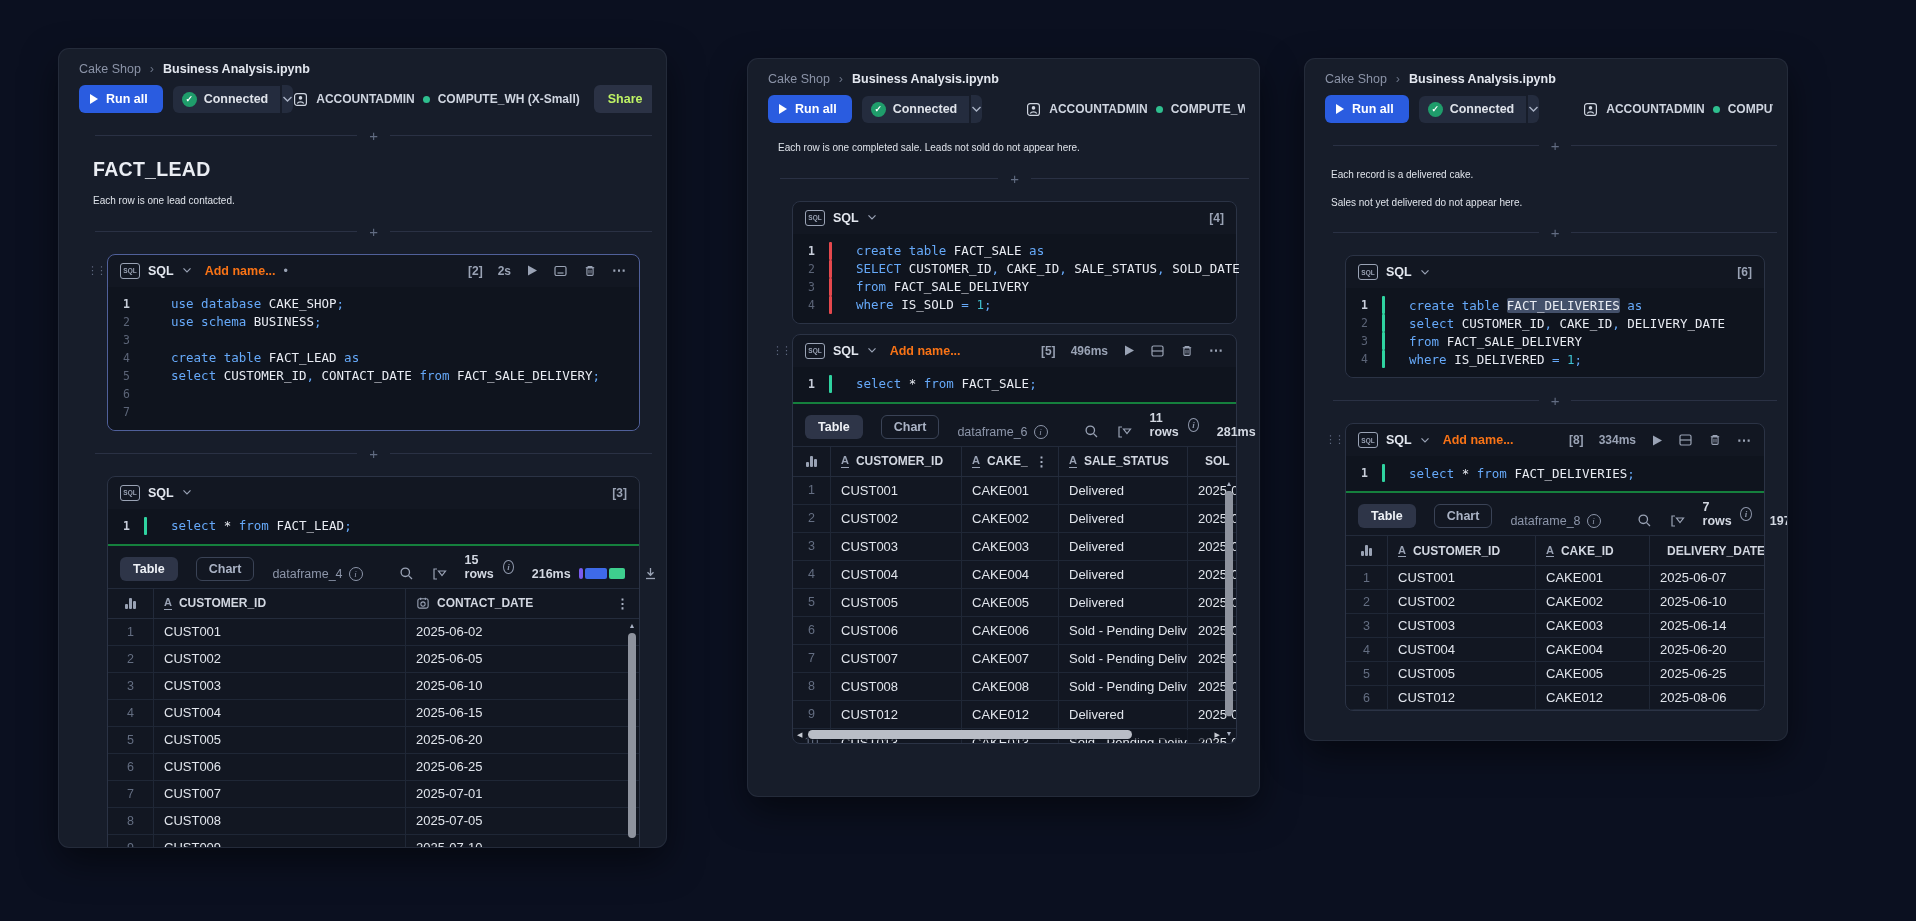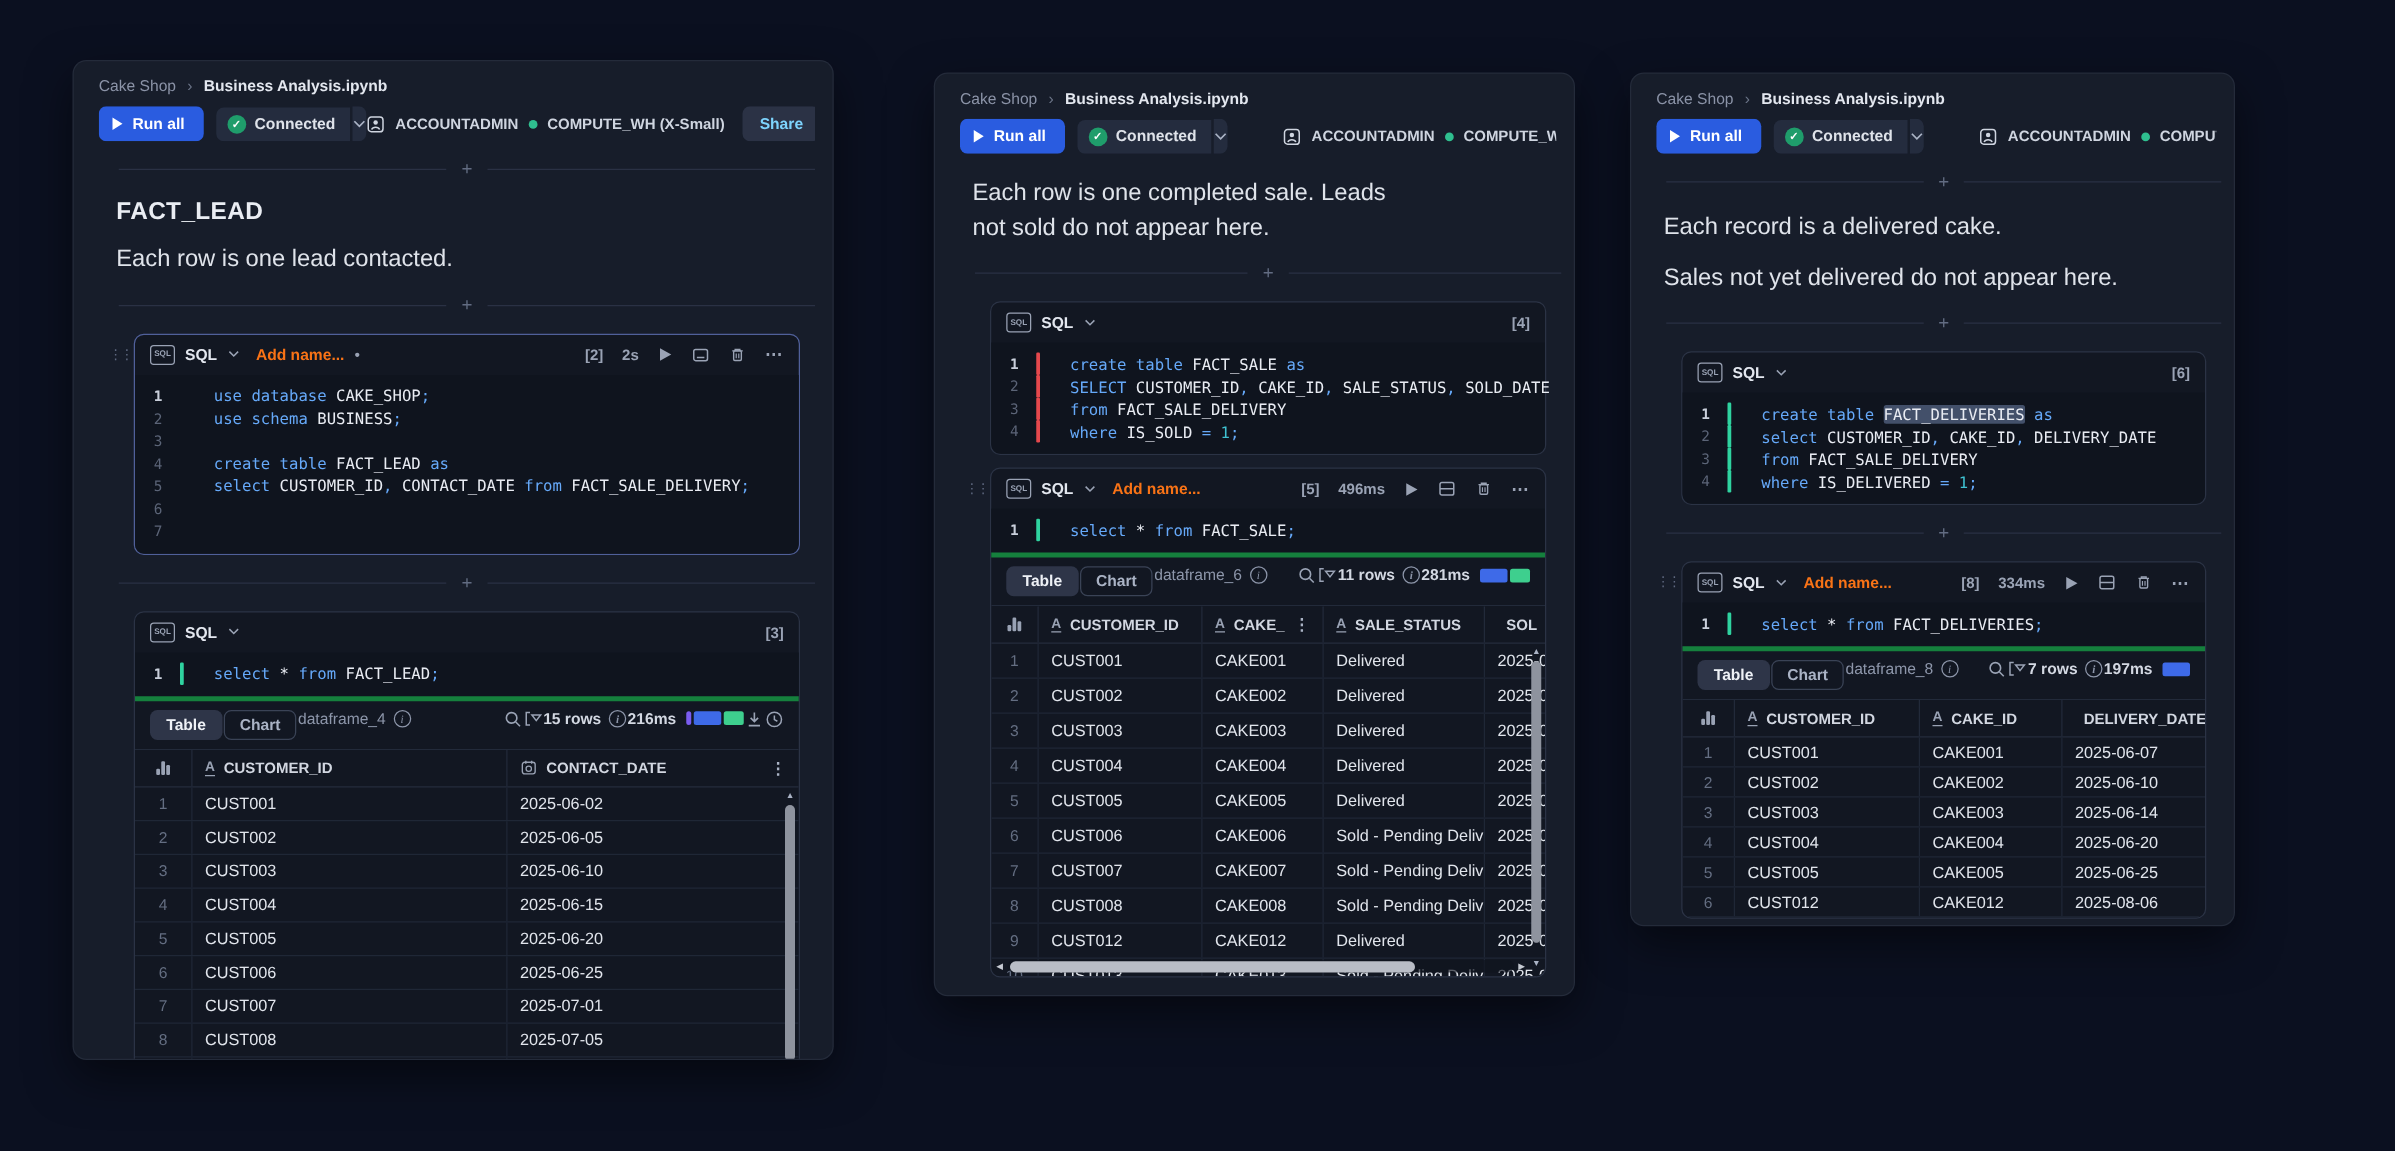--- a/index.html
+++ b/index.html
@@ -24,29 +24,29 @@
   .pill-connected { display:flex; align-items:center; gap:7px; background:#242c3e; border-radius:6px 0 0 6px;
                     padding:6px 12px 6px 9px; margin-left:10px; font-weight:600; font-size:12.5px; color:#dfe3ea; }
   .checkcircle { width:15px; height:15px; border-radius:50%; background:#1f9d6b; color:#fff; font-size:9px;
                  display:flex; align-items:center; justify-content:center; }
   .pill-chev { background:#242c3e; border-radius:0 6px 6px 0; width:27px; align-self:stretch; margin-left:2px;
                display:flex; align-items:center; justify-content:center; }
   .role { display:flex; align-items:center; gap:8px; font-weight:700; font-size:12px; color:#cfd5e0; }
   #w0 .role { margin-left:auto; margin-right:14px; }
   #w1 .role, #w2 .role { margin-left:44px; }
   .gdot { width:7px; height:7px; border-radius:50%; background:#2fbf8f; flex:none; }
-  .btn-share { background:#2b3245; color:#7dd3fc; font-weight:600; font-size:12.5px; border-radius:6px; padding:7px 14px; cursor:pointer; }
+  .btn-share { background:#2b3245; color:#bef264; font-weight:600; font-size:12.5px; border-radius:6px; padding:7px 14px; cursor:pointer; }
 
   .content { padding:0 26px 0 48px; }
   #w1 .content { padding:0 22px 0 44px; }
   #w2 .content { padding:0 22px 0 40px; }
 
   .md { margin-left:-14px; }
   .md-title { font-size:19.5px; font-weight:800; color:#eaedf3; letter-spacing:.3px; }
-  .md-p { font-size:19px; color:#dfe3ea; margin-top:13px; line-height:1.45; }
+  .md-p { font-size:10px; color:#dfe3ea; margin-top:13px; line-height:1.45; }
   #w1 .md-p { max-width:358px; }
 
   .divider { display:flex; align-items:center; gap:12px; margin:15px -12px; cursor:pointer; }
   .dline { flex:1; height:1px; background:#2a3144; }
   .dplus { color:#626c82; font-size:15px; line-height:1; }
 
   .cell { position:relative; background:#121722; border:1px solid #2b3345; border-radius:8px; }
   .cell.focused { border-color:#50609a; }
   .draghandle { position:absolute; left:-21px; top:9px; color:#5f6980; font-size:11px; letter-spacing:-2px; cursor:grab; }
   .cellhead { display:flex; align-items:center; gap:8px; padding:8px 12px; font-size:12.5px; }
@@ -65,21 +65,21 @@
   .ln { width:36px; padding-left:15px; color:#5b6477; font-family:"DejaVu Sans Mono", monospace; font-size:11.5px;
         flex:none; display:flex; align-items:center; }
   .cl:first-child .ln { color:#c9cfdb; font-weight:700; }
   .gb { width:3px; margin-right:24px; flex:none; border-radius:1px; }
   .gb.green { background:#2fd3a0; }
   .gb.red { background:#e5484d; }
   .codeseg { font-family:"DejaVu Sans Mono", monospace; font-size:12.5px; white-space:pre; display:flex; align-items:center; }
   .tk { color:#66a9f9; } .ti { color:#e9ecf3; } .tn { color:#3fc1d1; }
   .th2 { color:#e9ecf3; background:#43506a; border-radius:2px; }
 
-  .resbar { display:flex; align-items:flex-start; gap:1px; padding:7px 12px; border-top:4px solid #15803d; }
+  .resbar { display:flex; align-items:flex-end; gap:18px; padding:7px 12px; border-top:2px solid #15803d; }
   .tab { font-size:12.5px; font-weight:700; padding:5px 13px; border-radius:6px; color:#eef1f6; cursor:pointer; }
   .tab.active { background:#2e3548; }
   .tab.ghost { border:1px solid #3a4356; color:#aab3c5; font-weight:600; padding:4px 12px; }
   .dfname { color:#8d96aa; font-size:12.5px; display:flex; align-items:center; gap:6px; }
   .infoi { width:14px; height:14px; border:1px solid #8d96aa; border-radius:50%; font-size:9px; display:flex;
            align-items:center; justify-content:center; color:#8d96aa; font-family:"Liberation Serif", serif; font-style:italic; cursor:pointer; }
   .resmeta { color:#d3d8e2; font-size:12.5px; font-weight:600; display:flex; align-items:center; gap:6px; }
   .pbar { display:flex; gap:2px; margin-left:2px; }
   .pbar i { display:block; height:11px; border-radius:2px; }
   .pb-purple { width:4px; background:#7a5cf0; }

